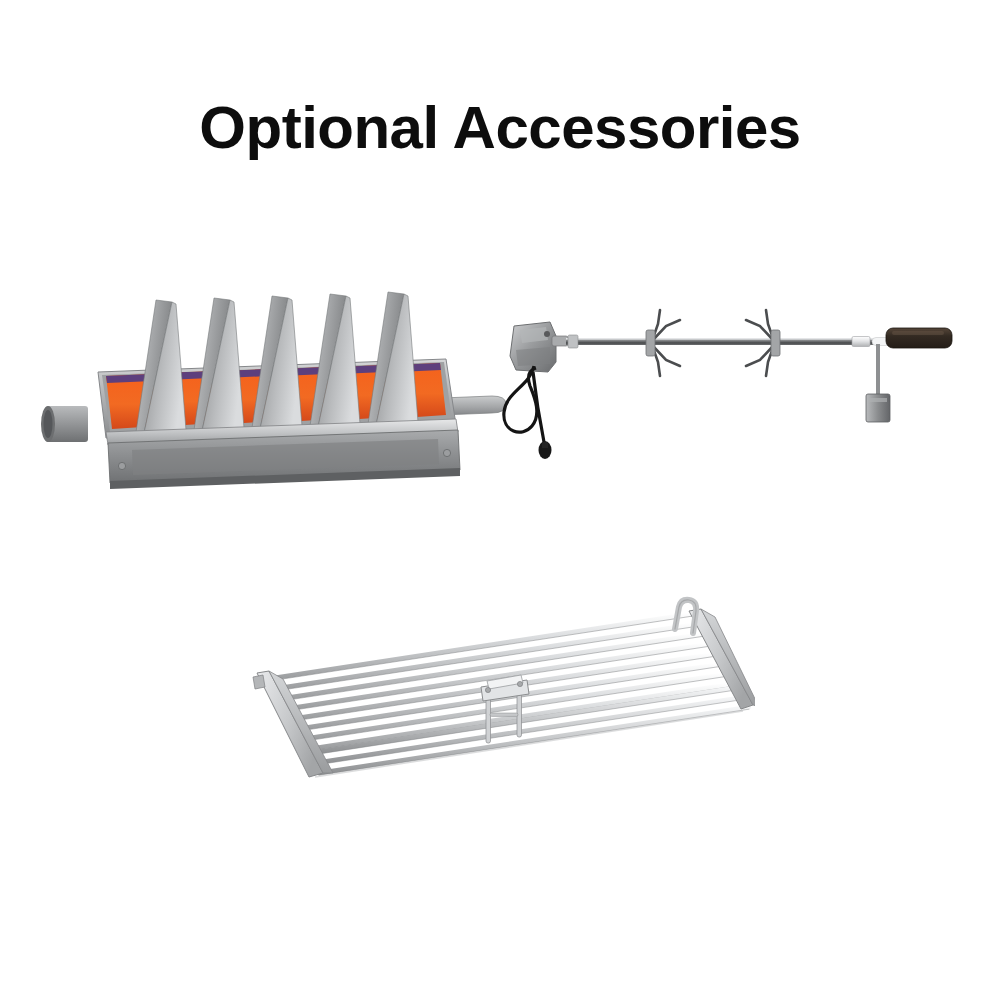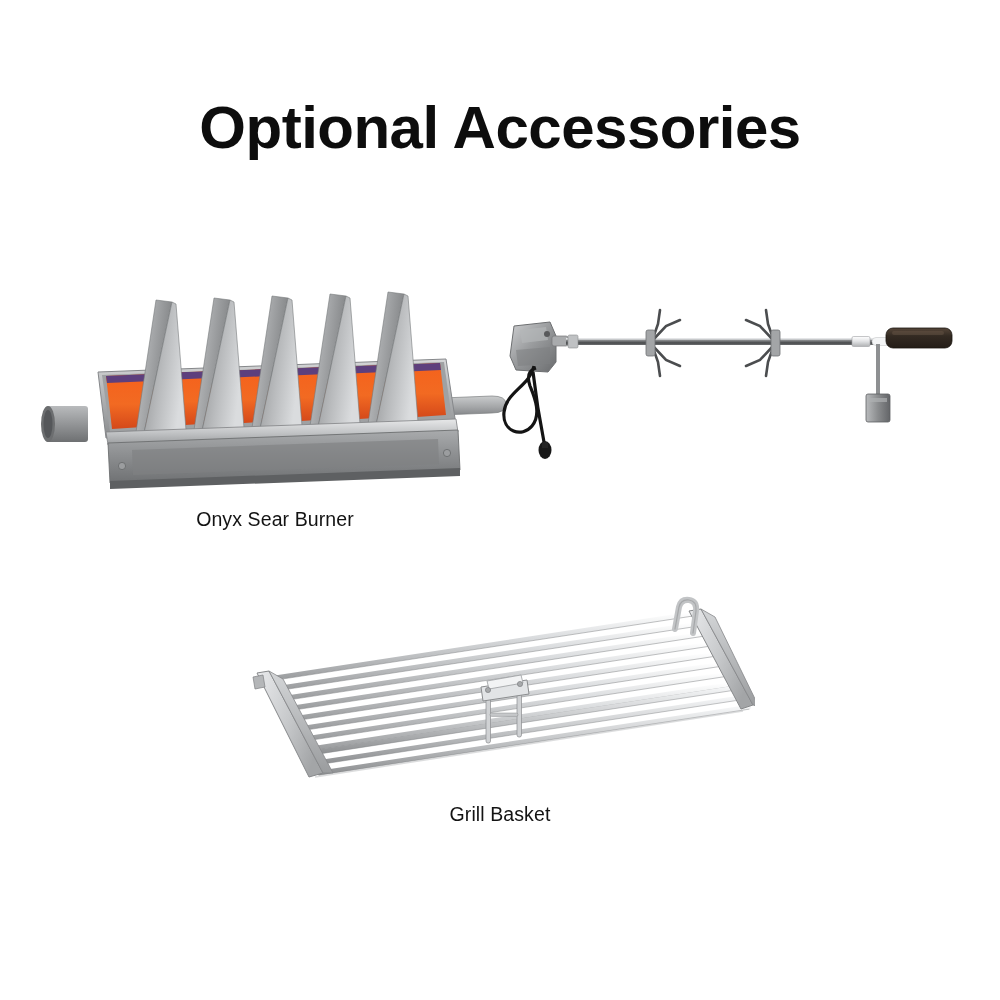--- a/index.html
+++ b/index.html
@@ -199,21 +199,20 @@
 
           <polygon points="92,170 398,159 399,184 93,195" fill="#7f8183" opacity="0.65"></polygon>
 
           <polygon points="70,201 420,188 420,196 70,209" fill="#5e6062"></polygon>
 
           <circle cx="82" cy="186" r="3.6" fill="#9b9d9f" stroke="#66686a" stroke-width="0.8"></circle>
           <circle cx="407" cy="173" r="3.6" fill="#9b9d9f" stroke="#66686a" stroke-width="0.8"></circle>
         </g>
       </svg>
     </div>
-    <div class="product-caption">Onyx Sear Burner</div>
   </div>
 
   <div class="product" id="prod-rotis">
     <div class="product-figure">
       <svg width="460" height="195" viewBox="0 0 460 195">
         <defs>
           <linearGradient id="spitG" x1="0" y1="0" x2="0" y2="1">
             <stop offset="0%" stop-color="#d5d6d8"></stop>
             <stop offset="35%" stop-color="#86888a"></stop>
             <stop offset="70%" stop-color="#47494b"></stop>
@@ -383,16 +382,15 @@
 
           <circle cx="243" cy="95" r="2.6" fill="#a7a9ab" stroke="#75777a" stroke-width="0.6"></circle>
           <circle cx="275" cy="89" r="2.6" fill="#a7a9ab" stroke="#75777a" stroke-width="0.6"></circle>
 
           <rect x="245" y="118" width="28" height="3.4" rx="1.7" fill="#c6c8ca" stroke="#8b8d8f" stroke-width="0.5"></rect>
         </g>
 
         <path d="M70 182 L498 116" stroke="#b9bbbd" stroke-width="1.4" opacity="0.5" fill="none"></path>
       </svg>
     </div>
-    <div class="product-caption">Grill Basket</div>
   </div>
 
 </div>
 
 </body></html>

